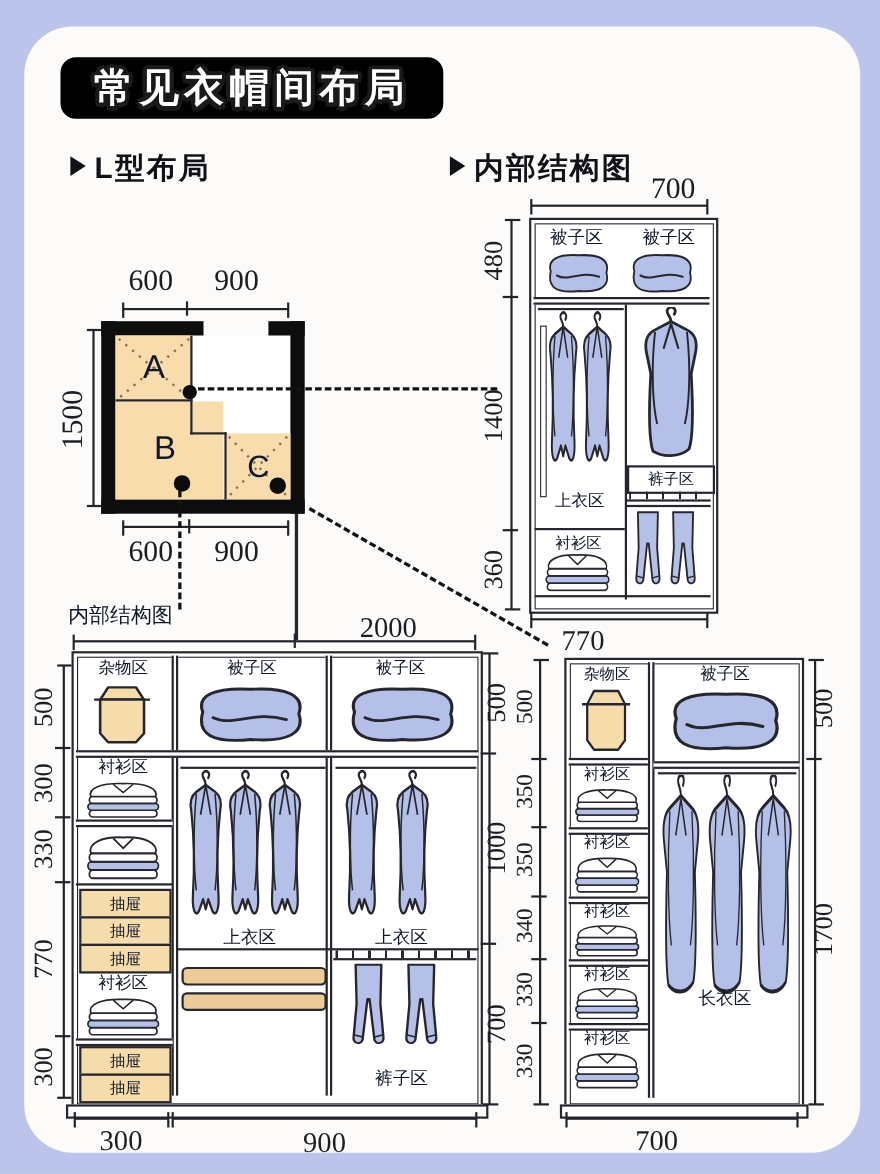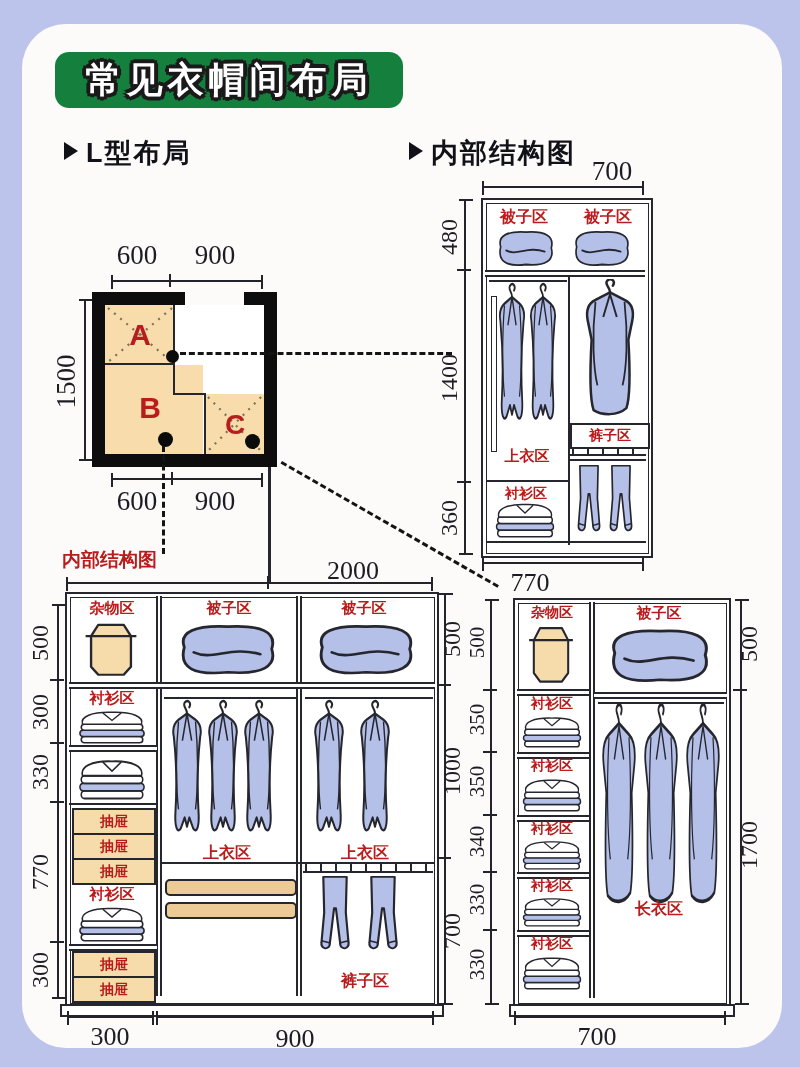--- a/index.html
+++ b/index.html
@@ -1,27 +1,27 @@
 <!DOCTYPE html>
 <html><head>
 <meta charset="utf-8">
 <style>
   html,body{margin:0;padding:0;background:#bcc4ec;}
   #canvas{position:relative;width:800px;height:1067px;background:#bcc4ec;overflow:hidden;
           font-family:"Liberation Sans",sans-serif;}
   .abs{position:absolute;}
   .card{background:#fcfbfa;border-radius:44px;}
-  .badge{background:#15803d;border-radius:14px;}
+  .badge{background:#000000;border-radius:14px;}
   .badge-text{display:block;text-align:center;font-weight:bold;font-size:36px;letter-spacing:5px;
     color:#ffffff;line-height:56px;
     text-shadow:-3px -3px 0 #1a1a1a,3px -3px 0 #1a1a1a,-3px 3px 0 #1a1a1a,3px 3px 0 #1a1a1a,
                 -4px 0 0 #1a1a1a,4px 0 0 #1a1a1a,0 -4px 0 #1a1a1a,0 4px 0 #1a1a1a;}
   .h2{font-size:27px;font-weight:bold;color:#111118;letter-spacing:2px;}
   .tri{width:0;height:0;border-left:14px solid #111118;border-top:9px solid transparent;border-bottom:9px solid transparent;}
-  .lbl{font-weight:bold;color:#b91c1c;text-align:center;line-height:1.1;}
+  .lbl{font-weight:normal;color:#0f172a;text-align:center;line-height:1.1;}
   .num{font-family:"Liberation Serif","DejaVu Serif",serif;color:#1c1c24;text-align:center;line-height:1;}
   .vnum{transform:rotate(-90deg);}
   .dimh{height:0;border-top:2.2px solid #23232b;}
   .dimh::before,.dimh::after{content:"";position:absolute;top:-7px;width:2.2px;height:14px;background:#23232b;}
   .dimh::before{left:-1px;}.dimh::after{right:-1px;}
   .dimv{width:0;border-left:2.2px solid #23232b;}
   .dimv::before,.dimv::after{content:"";position:absolute;left:-7px;width:14px;height:2.2px;background:#23232b;}
   .dimv::before{top:-1px;}.dimv::after{bottom:-1px;}
   .tickv{width:2.2px;height:13px;background:#23232b;}
   .tickh{width:14px;height:2.2px;background:#23232b;}

